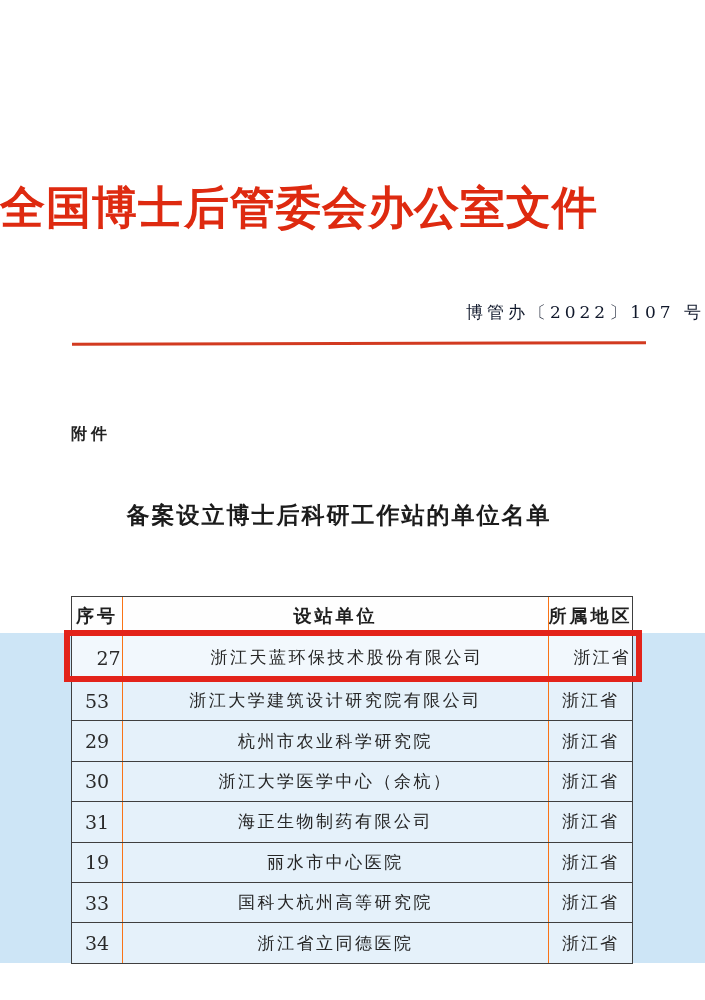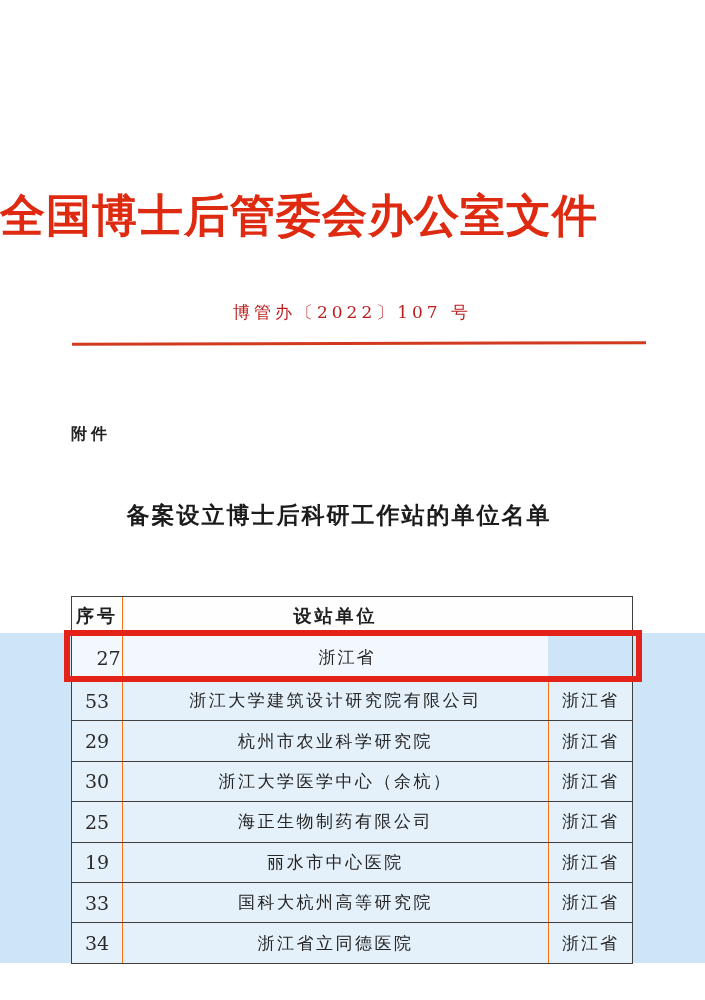--- a/index.html
+++ b/index.html
@@ -11,36 +11,36 @@
     overflow: hidden;
     color: #262626;
   }
   .page {
     position: absolute; inset: 0;
     background: #ffffff;
   }
   
   .doc-title {
     position: absolute;
-    top: 186px; left: 0; width: 575px;
+    top: 178px; left: 0; width: 575px;
     text-align: center;
     font-size: 45px;
     font-weight: bold;
     letter-spacing: 1px;
     color: #de2a10;
     font-family: "DejaVu Serif", "Liberation Serif", serif;
     white-space: nowrap;
   }
   .doc-number {
     position: absolute;
     top: 301px; left: 0; width: 705px;
-    text-align: center;
+    text-align: right;
     font-size: 17px;
     letter-spacing: 4px;
-    color: #b91c1c;
+    color: #0f172a;
   }
   .red-rule {
     position: absolute;
     top: 342px; left: 72px;
     width: 574px; height: 3px;
     background: #d23a20;
     transform: rotate(-0.15deg);
   }
   .attachment {
     position: absolute;
@@ -131,24 +131,26 @@
   <div class="attachment">附件</div>
 
   <div class="table-title">备案设立博士后科研工作站的单位名单</div>
 
   <div class="blue-band"></div>
 
   <div class="units-table">
     <div class="t-row row-header">
       <div class="t-cell">序号</div>
       <div class="t-cell">设站单位</div>
+      <div class="t-cell">所属地区</div>
     </div>
 
     <div class="t-row row-first">
       <div class="t-cell cell-no">27</div>
+      <div class="t-cell cell-unit">浙江天蓝环保技术股份有限公司</div>
       <div class="t-cell cell-region">浙江省</div>
     </div>
 
     <div class="t-row row-normal">
       <div class="t-cell cell-no">53</div>
       <div class="t-cell cell-unit">浙江大学建筑设计研究院有限公司</div>
       <div class="t-cell cell-region">浙江省</div>
     </div>
 
     <div class="t-row row-normal">
@@ -157,21 +159,21 @@
       <div class="t-cell cell-region">浙江省</div>
     </div>
 
     <div class="t-row row-normal">
       <div class="t-cell cell-no">30</div>
       <div class="t-cell cell-unit">浙江大学医学中心（余杭）</div>
       <div class="t-cell cell-region">浙江省</div>
     </div>
 
     <div class="t-row row-normal">
-      <div class="t-cell cell-no">25</div>
+      <div class="t-cell cell-no">31</div>
       <div class="t-cell cell-unit">海正生物制药有限公司</div>
       <div class="t-cell cell-region">浙江省</div>
     </div>
 
     <div class="t-row row-normal">
       <div class="t-cell cell-no">19</div>
       <div class="t-cell cell-unit">丽水市中心医院</div>
       <div class="t-cell cell-region">浙江省</div>
     </div>
 

